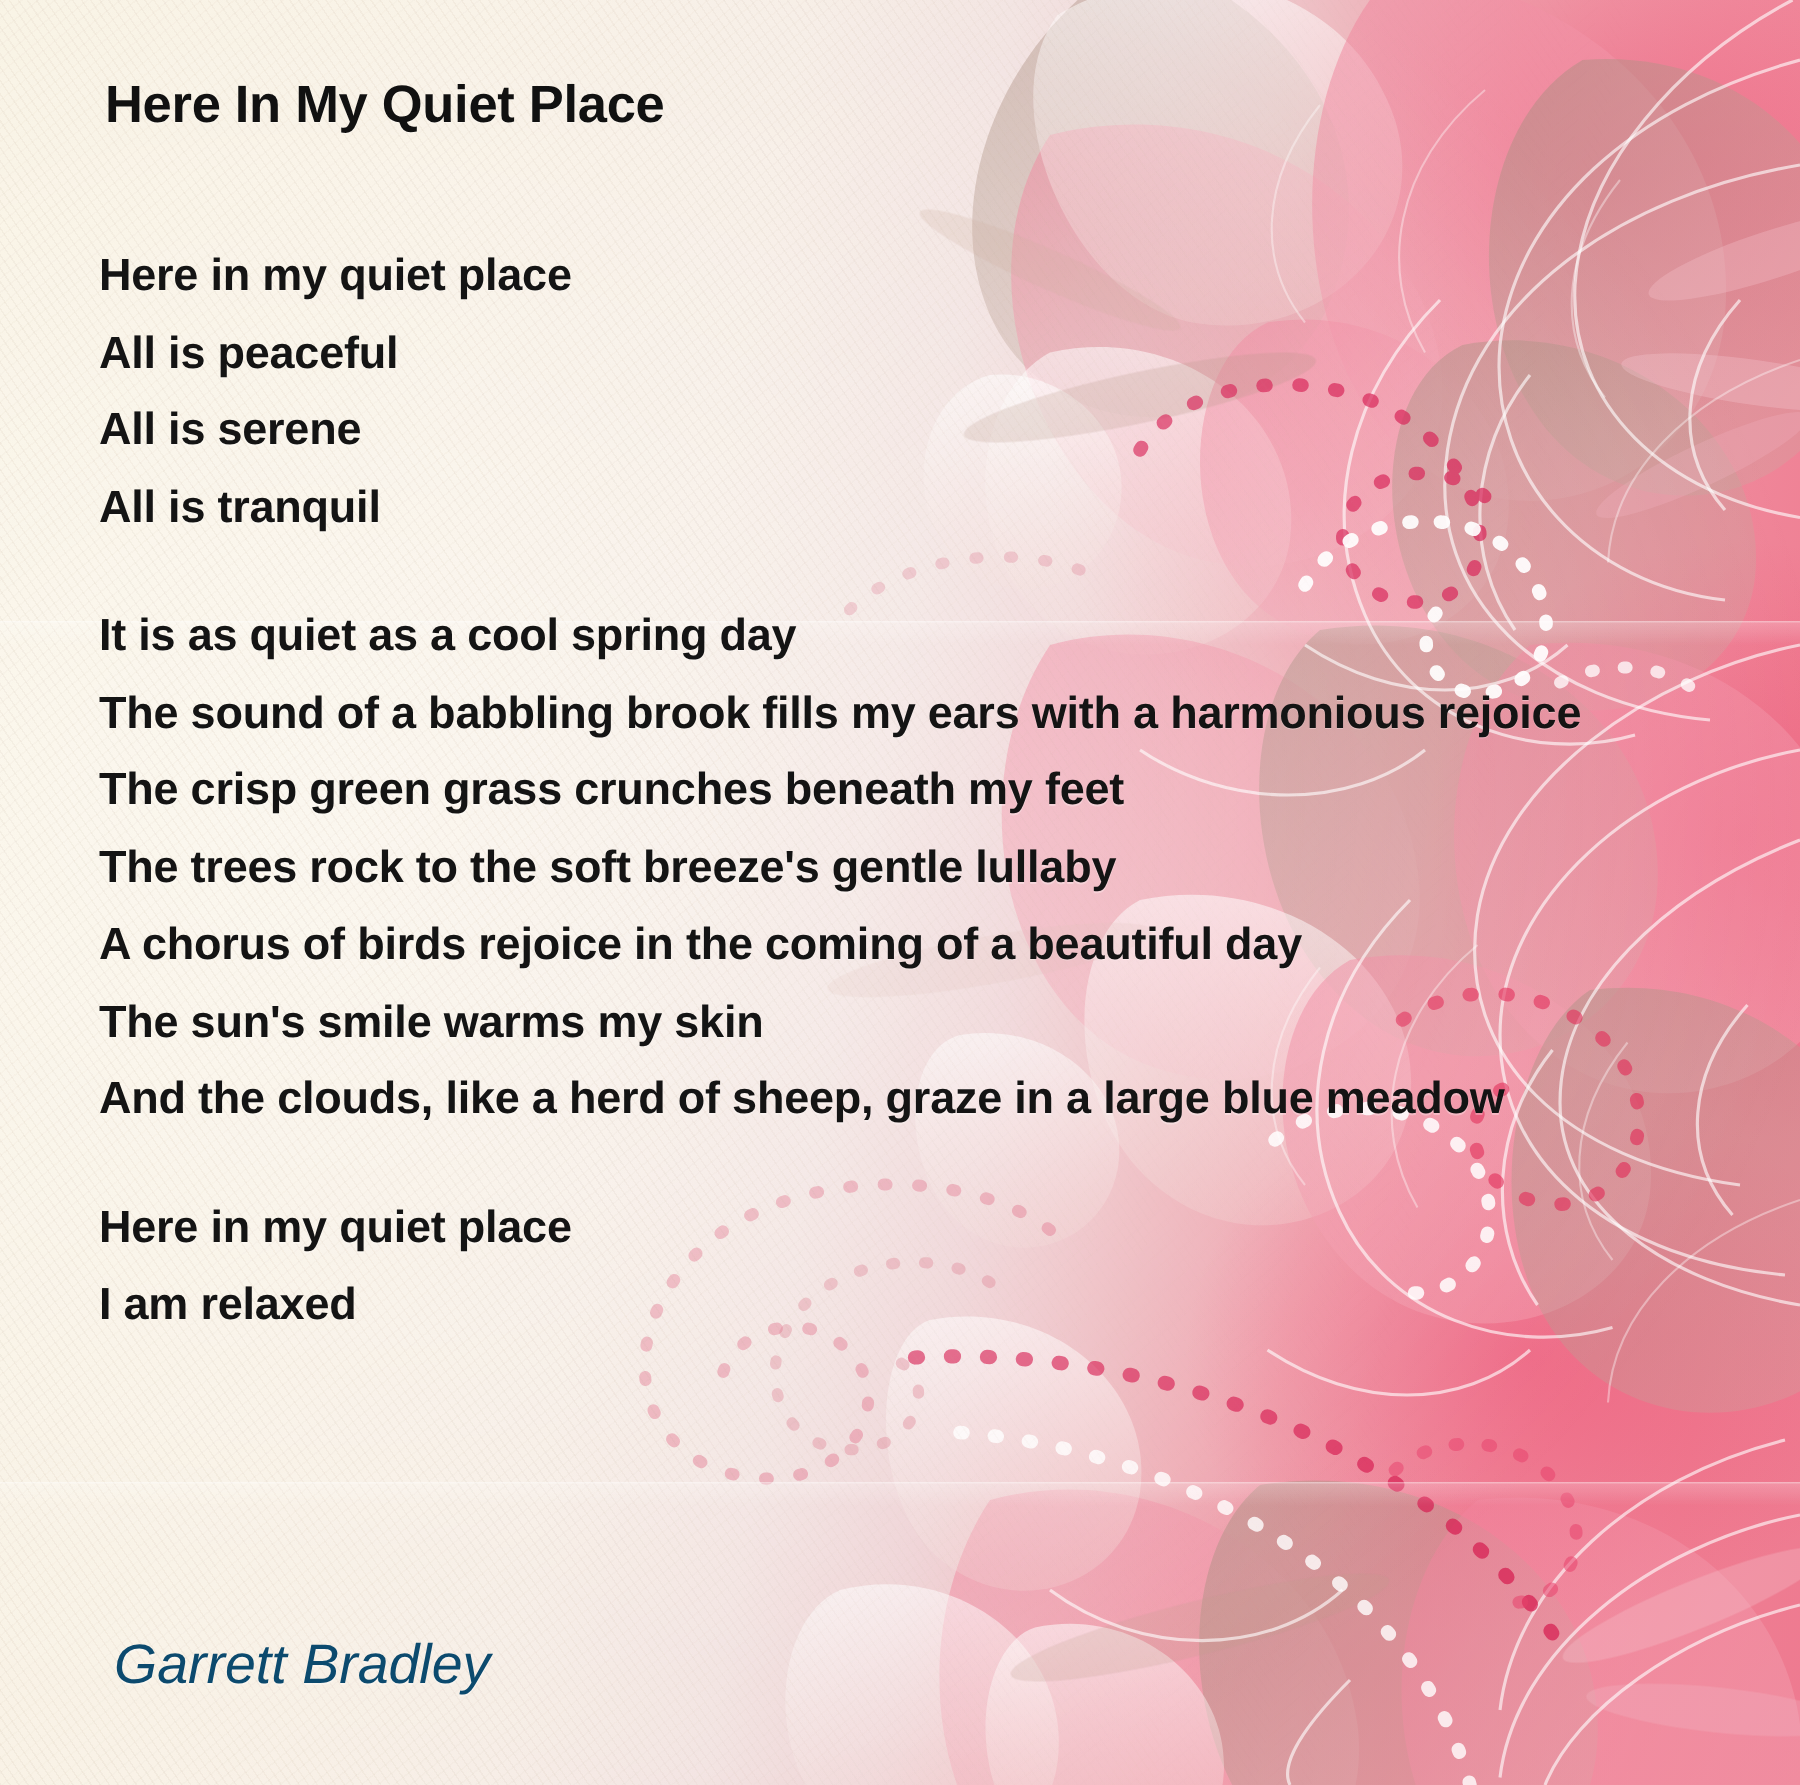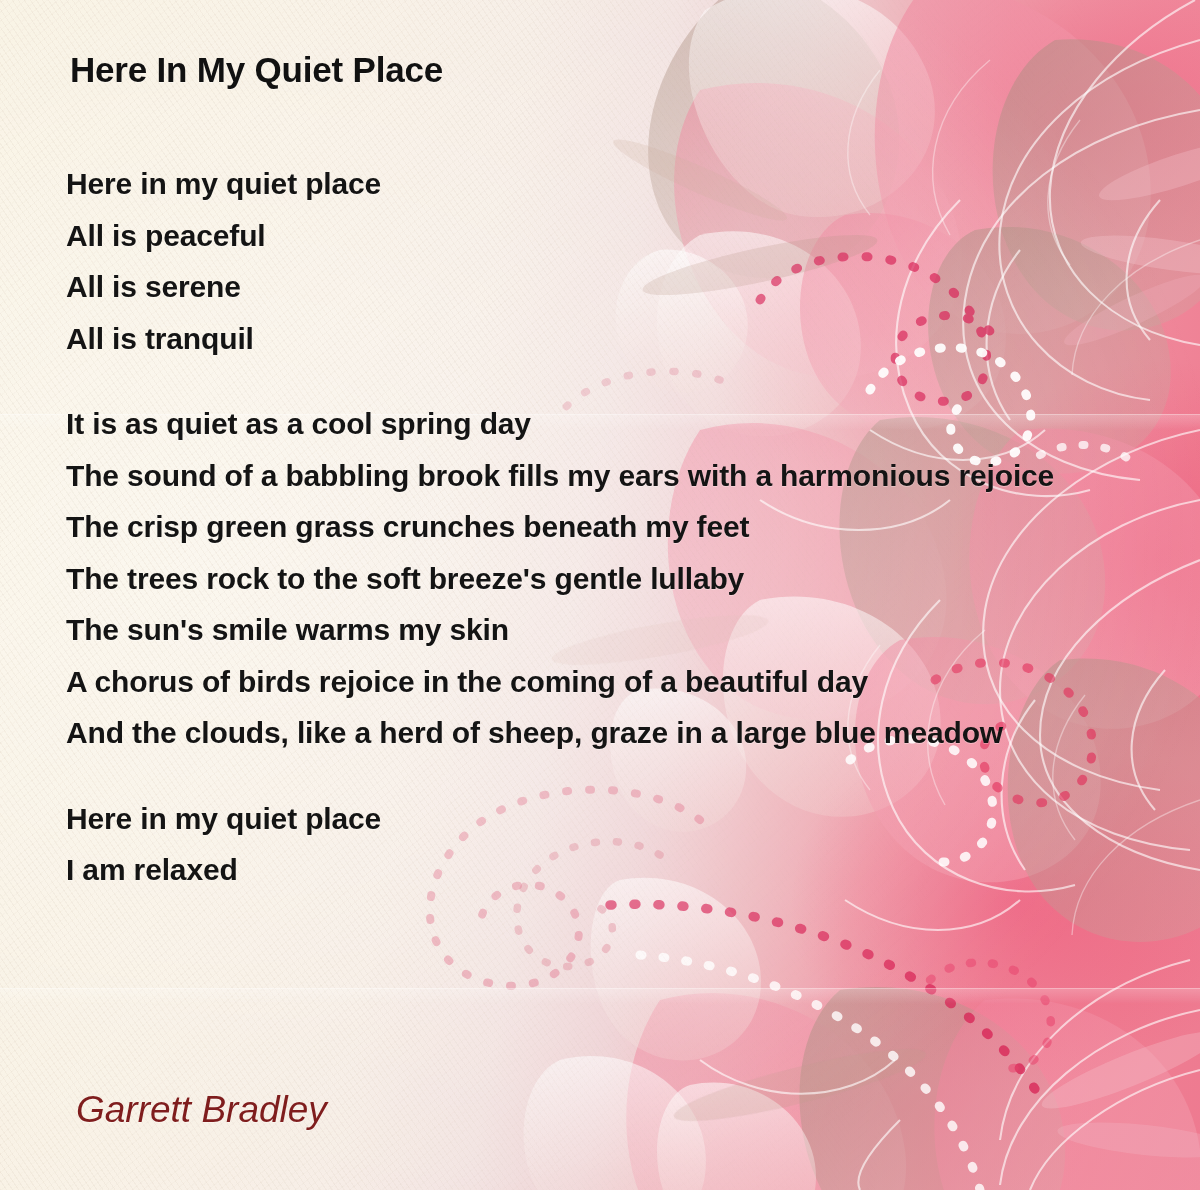--- a/index.html
+++ b/index.html
@@ -114,21 +114,21 @@
     letter-spacing: -0.15px;
     text-shadow: 0 1px 0 rgba(255,255,255,0.30);
   }
   #poem-author {
     position: absolute;
     left: 76px;
     top: 1089px;
     font-size: 37px;
     font-style: italic;
     font-weight: normal;
-    color: #7f1d1d;
+    color: #0c4a6e;
     white-space: nowrap;
     text-shadow: 0 1px 0 rgba(255,255,255,0.35);
   }
 </style>
 </head>
 <body>
 
 <div id="poem-card">
 
   <div class="bg-layer" id="bg-base"></div>
@@ -291,22 +291,22 @@
         <div class="poem-line">All is peaceful</div>
         <div class="poem-line">All is serene</div>
         <div class="poem-line">All is tranquil</div>
       </div>
 
       <div class="stanza">
         <div class="poem-line">It is as quiet as a cool spring day</div>
         <div class="poem-line">The sound of a babbling brook fills my ears with a harmonious rejoice</div>
         <div class="poem-line">The crisp green grass crunches beneath my feet</div>
         <div class="poem-line">The trees rock to the soft breeze's gentle lullaby</div>
+        <div class="poem-line">A chorus of birds rejoice in the coming of a beautiful day</div>
         <div class="poem-line">The sun's smile warms my skin</div>
-        <div class="poem-line">A chorus of birds rejoice in the coming of a beautiful day</div>
         <div class="poem-line">And the clouds, like a herd of sheep, graze in a large blue meadow</div>
       </div>
 
       <div class="stanza">
         <div class="poem-line">Here in my quiet place</div>
         <div class="poem-line">I am relaxed</div>
       </div>
 
     </div>
 

